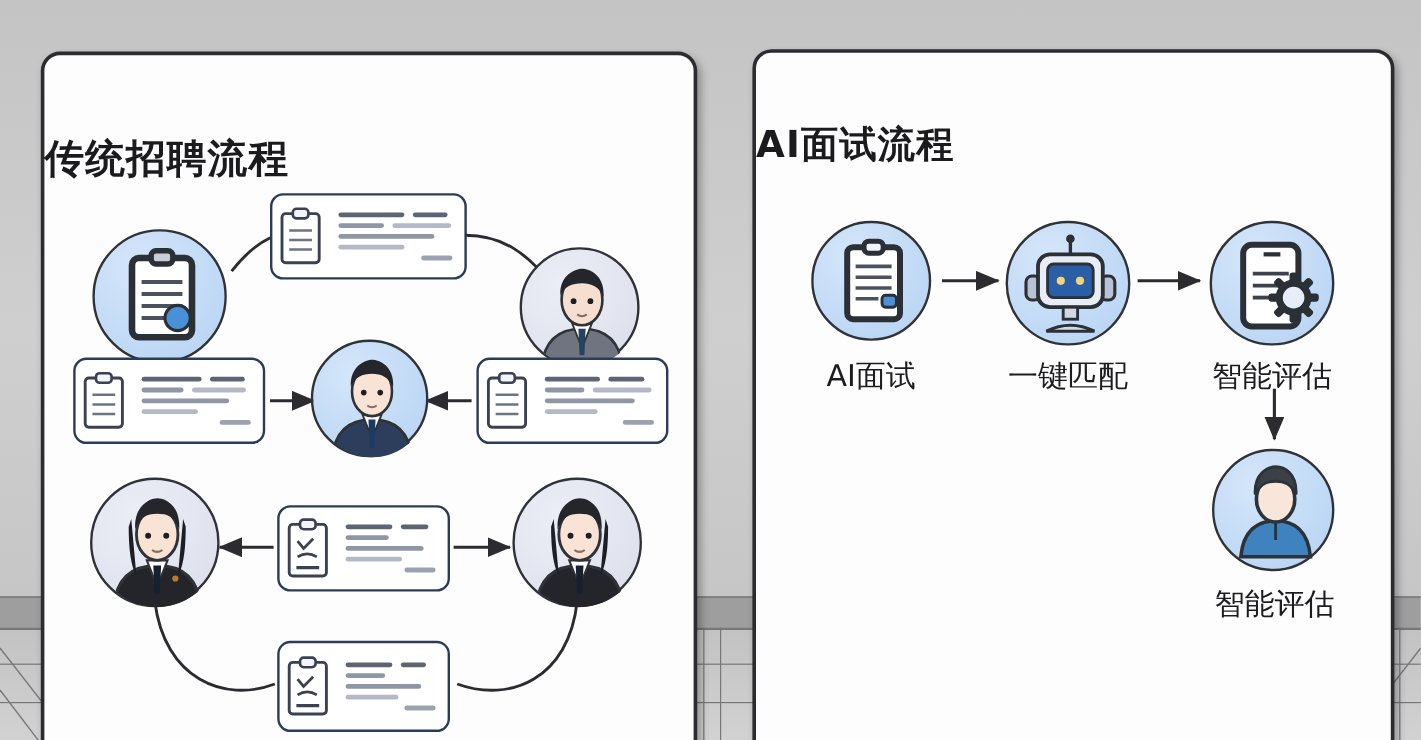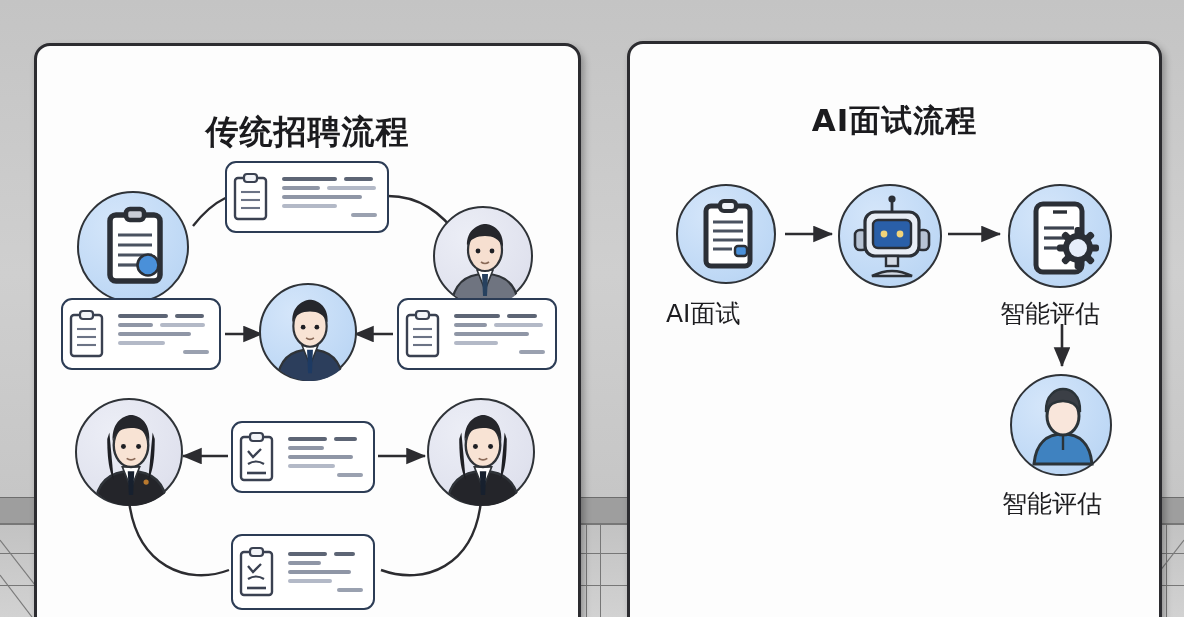--- a/index.html
+++ b/index.html
@@ -18,21 +18,21 @@
          background:linear-gradient(180deg,#c2c2c2 0%,#d2d2d2 100%);}
   .fl{position:absolute;background:#777;}
   
   .panel{
     position:absolute;background:#fdfdfd;border:3px solid #2c2c30;
     border-radius:16px;z-index:2;box-shadow:3px 4px 7px rgba(0,0,0,.30);
   }
   #panel-left{left:34px;top:43px;width:541px;height:600px;}
   #panel-right{left:627px;top:41px;width:529px;height:602px;}
   .panel-title{
-    position:absolute;width:100%;text-align:center;
+    position:absolute;width:100%;
     font-weight:bold;color:#1b1b1e;letter-spacing:1px;
     font-family:"DejaVu Sans","Liberation Sans",sans-serif;
   }
   #title-left{top:64px;font-size:33px;}
   #title-right{top:56px;font-size:31px;}
   
   .node{position:absolute;border-radius:50%;box-sizing:border-box;}
   .node-blue{background:radial-gradient(circle at 35% 30%,#d5e6fa 0%,#bed8f5 70%,#b3d0f1 100%);
              border:2.5px solid #2f3338;}
   .node-grey{background:radial-gradient(circle at 35% 30%,#eceef6 0%,#e0e2ee 70%,#d6d9e6 100%);
@@ -45,21 +45,21 @@
   .ln{height:4px;border-radius:2px;background:#8f96a6;}
   .ln.dk{background:#5d6575;}
   .ln.lt{background:#b3b9c7;}
   .lnrow{display:flex;gap:7px;}
   .stub{height:4px;width:26px;border-radius:2px;background:#9aa1b0;align-self:flex-end;}
   
   .svg-layer{position:absolute;left:0;top:0;width:100%;height:100%;
              pointer-events:none;overflow:visible;}
   
   .step-label{
-    position:absolute;color:#1d1d20;
+    position:absolute;text-align:center;color:#1d1d20;
     font-size:25px;white-space:nowrap;
     font-family:"DejaVu Sans","Liberation Sans",sans-serif;
   }
 </style>
 </head>
 <body>
 
 <div id="bg">
   <div class="wall"></div>
   <div class="skirt"></div>
@@ -339,20 +339,21 @@
       <rect x="15" y="44" width="12" height="20" rx="5" fill="#b7c3d4" stroke="#2b2f36" stroke-width="2.6"></rect>
       <rect x="77" y="44" width="12" height="20" rx="5" fill="#b7c3d4" stroke="#2b2f36" stroke-width="2.6"></rect>
       <rect x="25" y="26" width="54" height="44" rx="10" fill="#e8edf5" stroke="#2b2f36" stroke-width="3.2"></rect>
       <rect x="33" y="34" width="38" height="28" rx="5" fill="#2a5fa8" stroke="#2b2f36" stroke-width="2.4"></rect>
       <circle cx="44" cy="48" r="3.4" fill="#f2d479"></circle>
       <circle cx="60" cy="48" r="3.4" fill="#f2d479"></circle>
       <rect x="46" y="70" width="12" height="10" fill="#d2d9e4" stroke="#2b2f36" stroke-width="2.4"></rect>
       <path d="M32,90 q20,-10 40,0 z" fill="#d2d9e4" stroke="#2b2f36" stroke-width="2.6"></path>
     </svg>
   </div>
+  <div class="step-label" style="left:200px;top:253px;width:120px;">一键匹配</div>
 
   <div class="node node-blue" style="left:378px;top:140px;width:104px;height:104px;">
     <svg viewBox="0 0 104 104" width="104" height="104">
       <rect x="26" y="18" width="46" height="68" rx="7" fill="#ffffff" stroke="#2b2f36" stroke-width="5"></rect>
       <line x1="43" y1="26" x2="57" y2="26" stroke="#2b2f36" stroke-width="3.4"></line>
       <line x1="34" y1="42" x2="64" y2="42" stroke="#3c434f" stroke-width="3.2"></line>
       <line x1="34" y1="52" x2="64" y2="52" stroke="#3c434f" stroke-width="3.2"></line>
       <line x1="34" y1="62" x2="56" y2="62" stroke="#3c434f" stroke-width="3.2"></line>
       <g transform="translate(68,62)">
         <g fill="#2b2f36">

